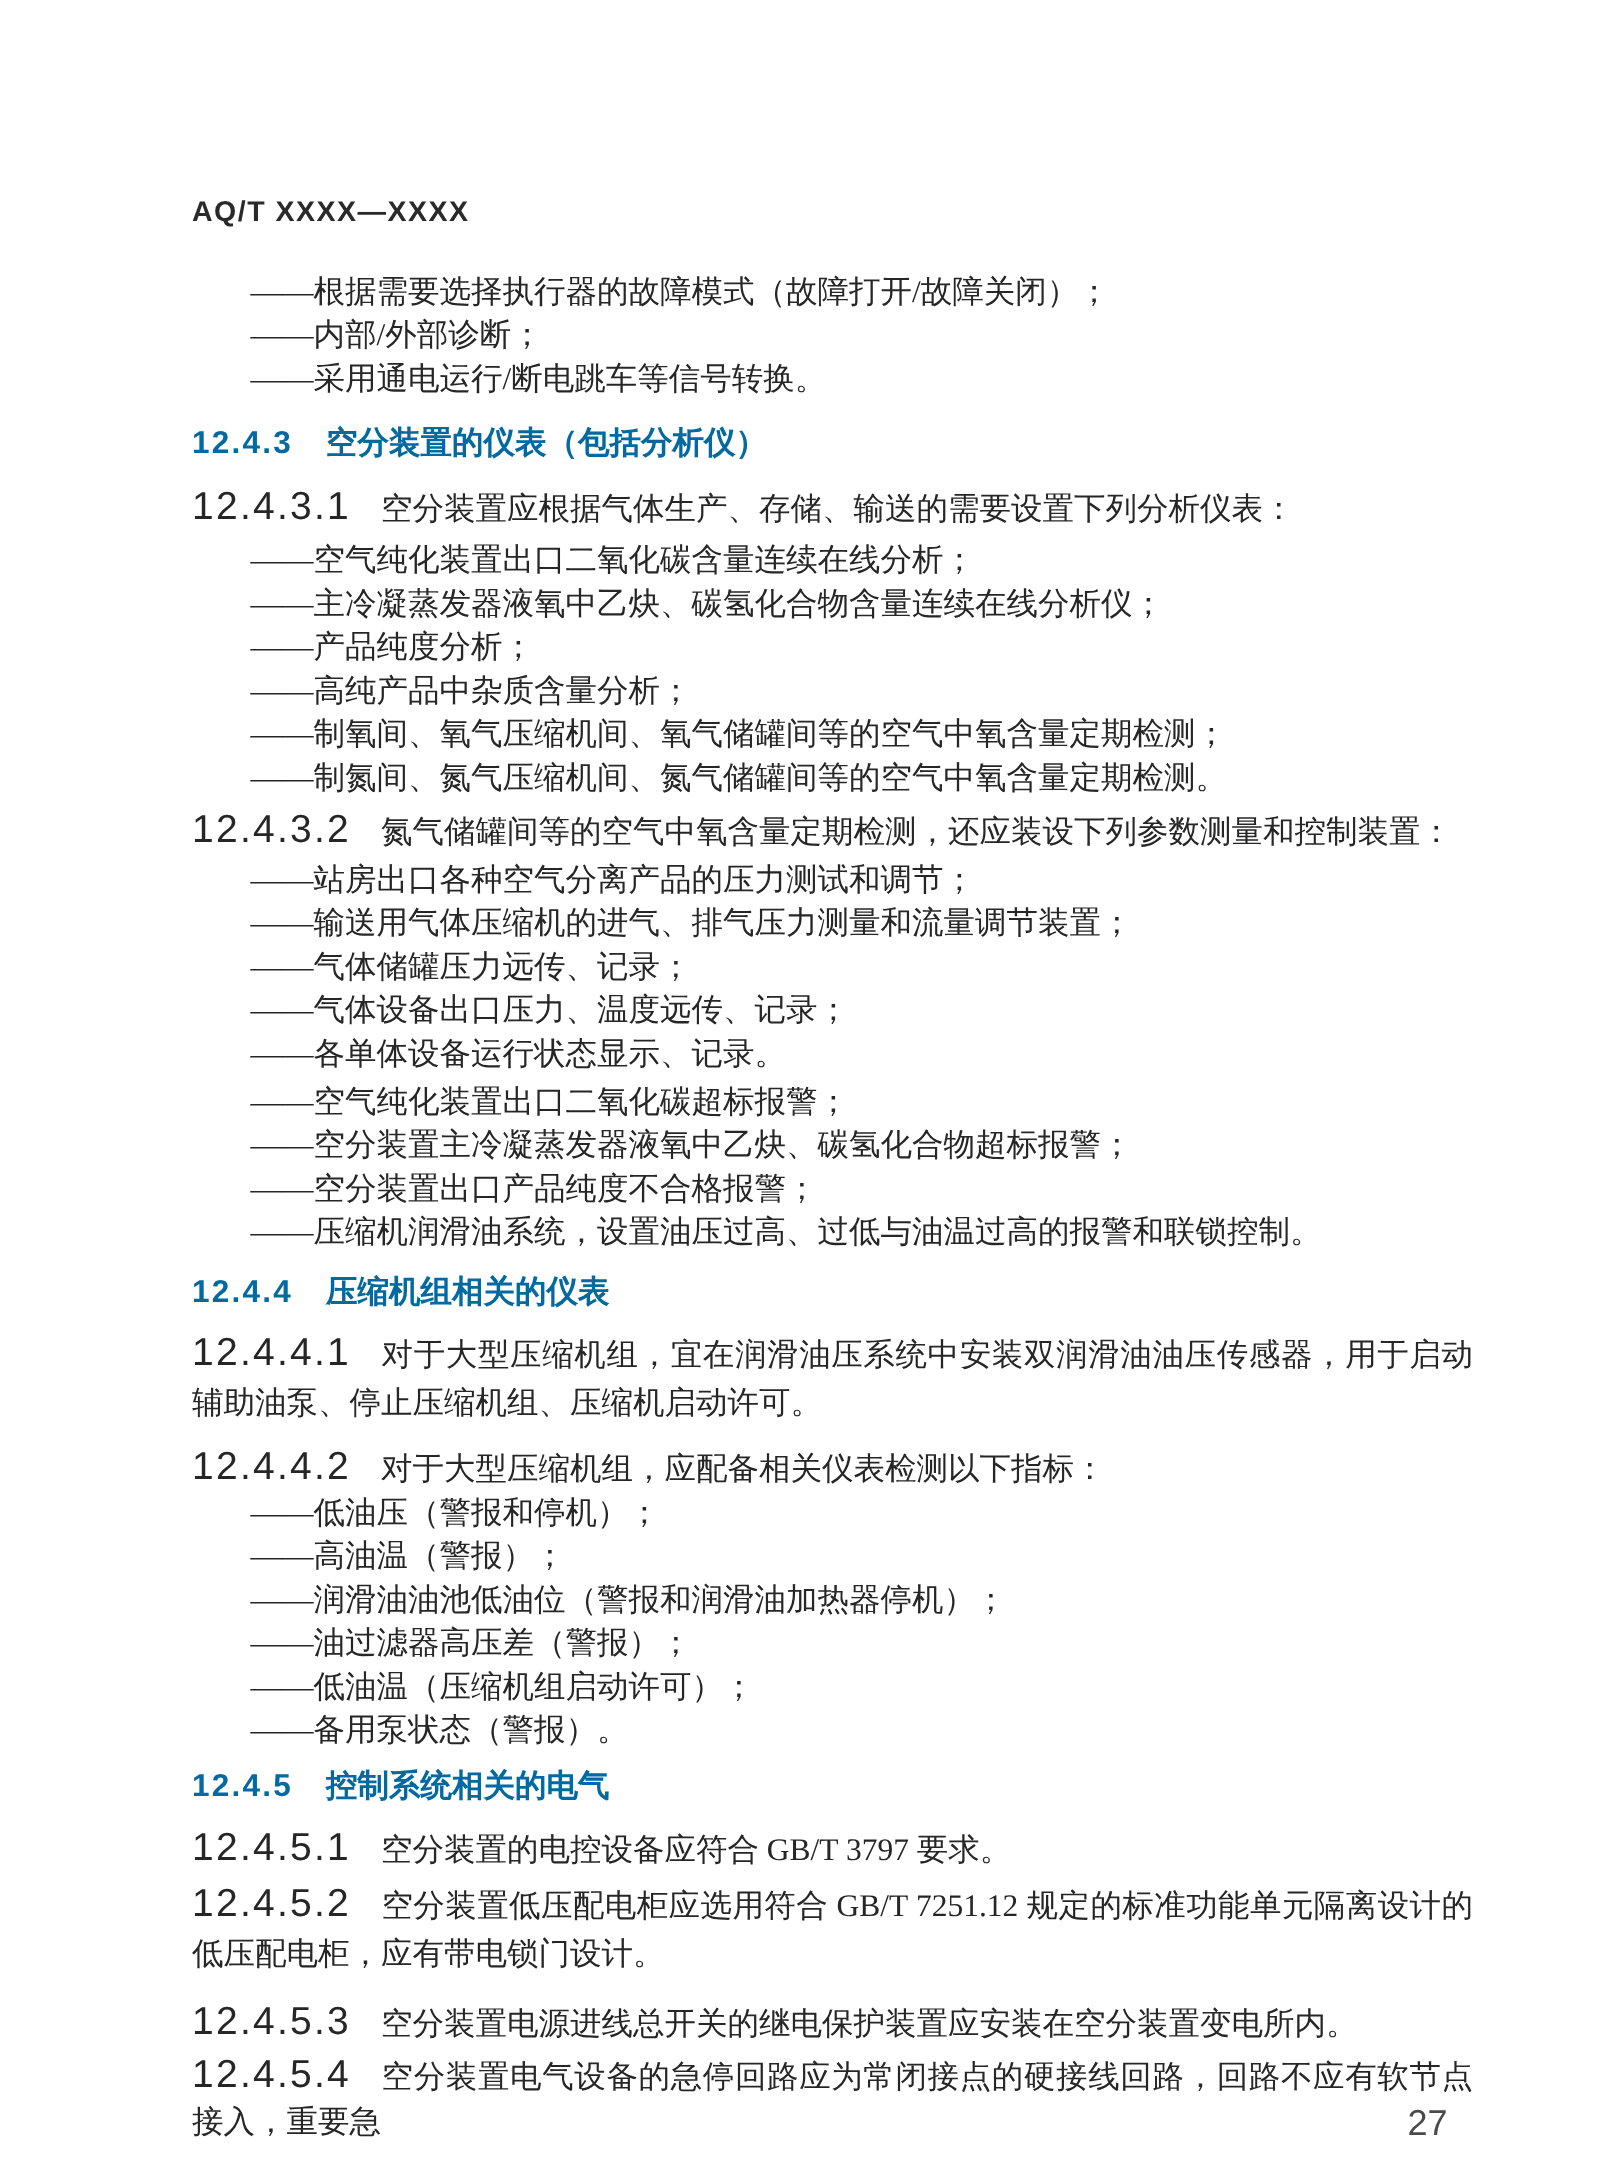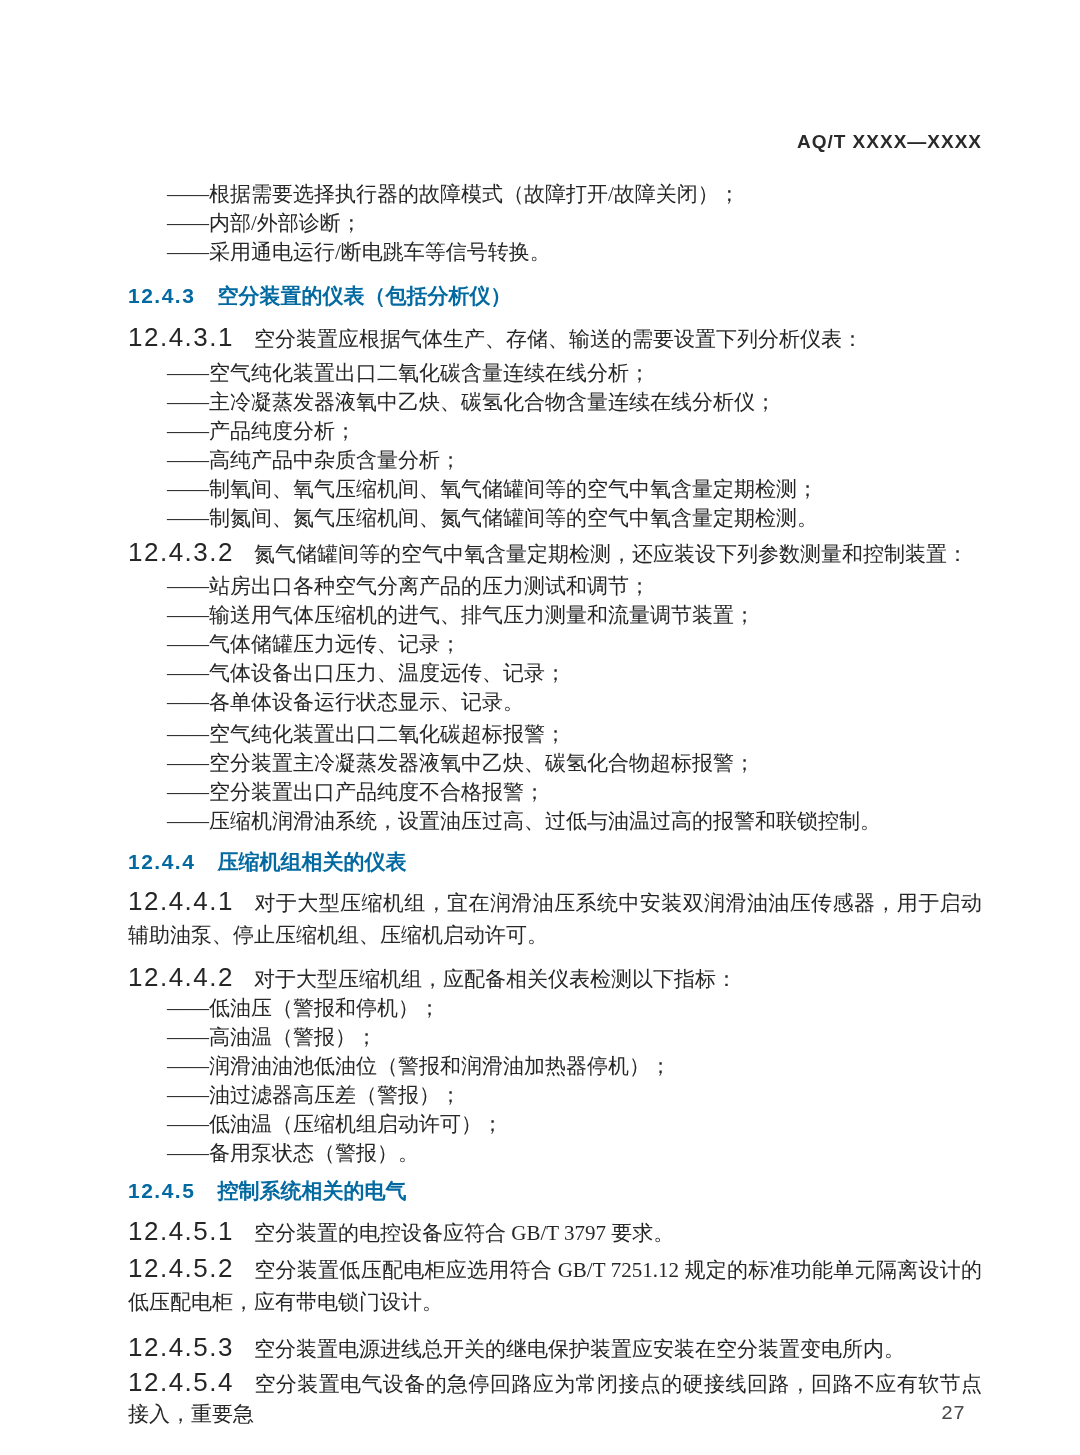--- a/index.html
+++ b/index.html
@@ -15,21 +15,21 @@
     font-family: "Liberation Serif", "DejaVu Serif", serif;
     color: #262626;
   }
   .page {
     box-sizing: border-box;
     width: 1080px;
     height: 1455px;
     padding: 130px 98px 0 128px;
   }
   .doc-header {
-    text-align: right;
+    text-align: left;
     font-family: "Liberation Sans", "DejaVu Sans", sans-serif;
     font-size: 19px;
     font-weight: 600;
     letter-spacing: 1px;
     color: #2a2a2a;
     line-height: 24px;
     margin: 0;
   }
   .block { margin: 0; }
   .dash-list p {
@@ -61,23 +61,23 @@
   }
   .heading .hnum {
     letter-spacing: 1.5px;
     margin-right: 22px;
     white-space: nowrap;
   }
   .page-number {
     position: absolute;
     top: 1402px;
     right: 115px;
-    font-size: 20px;
+    font-size: 24px;
     color: #4a4a4a;
-    font-family: Liberation Mono, monospace;
+    font-family: Liberation Sans, sans-serif;
   }
 </style>
 </head>
 <body>
 
 <div class="page">
 
   <div class="doc-header">
     <span>AQ/T XXXX—XXXX</span>
   </div>

